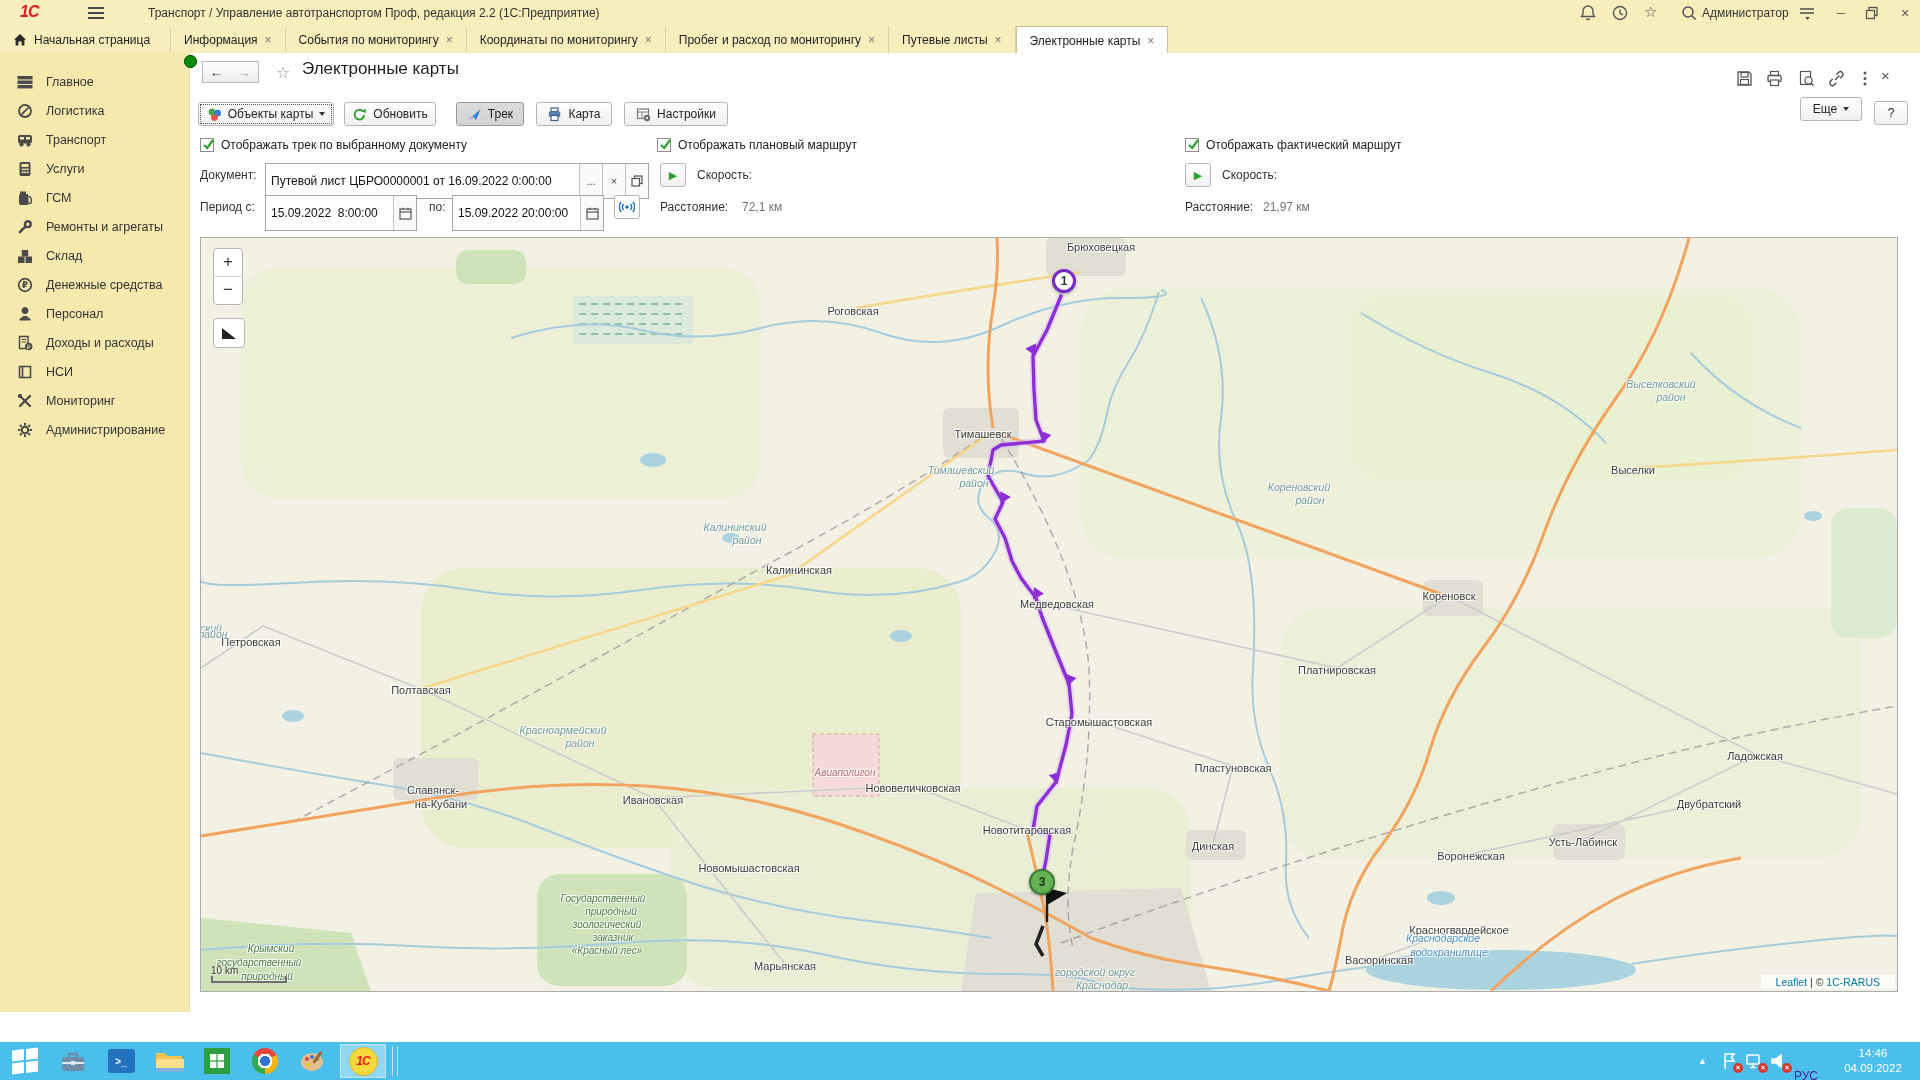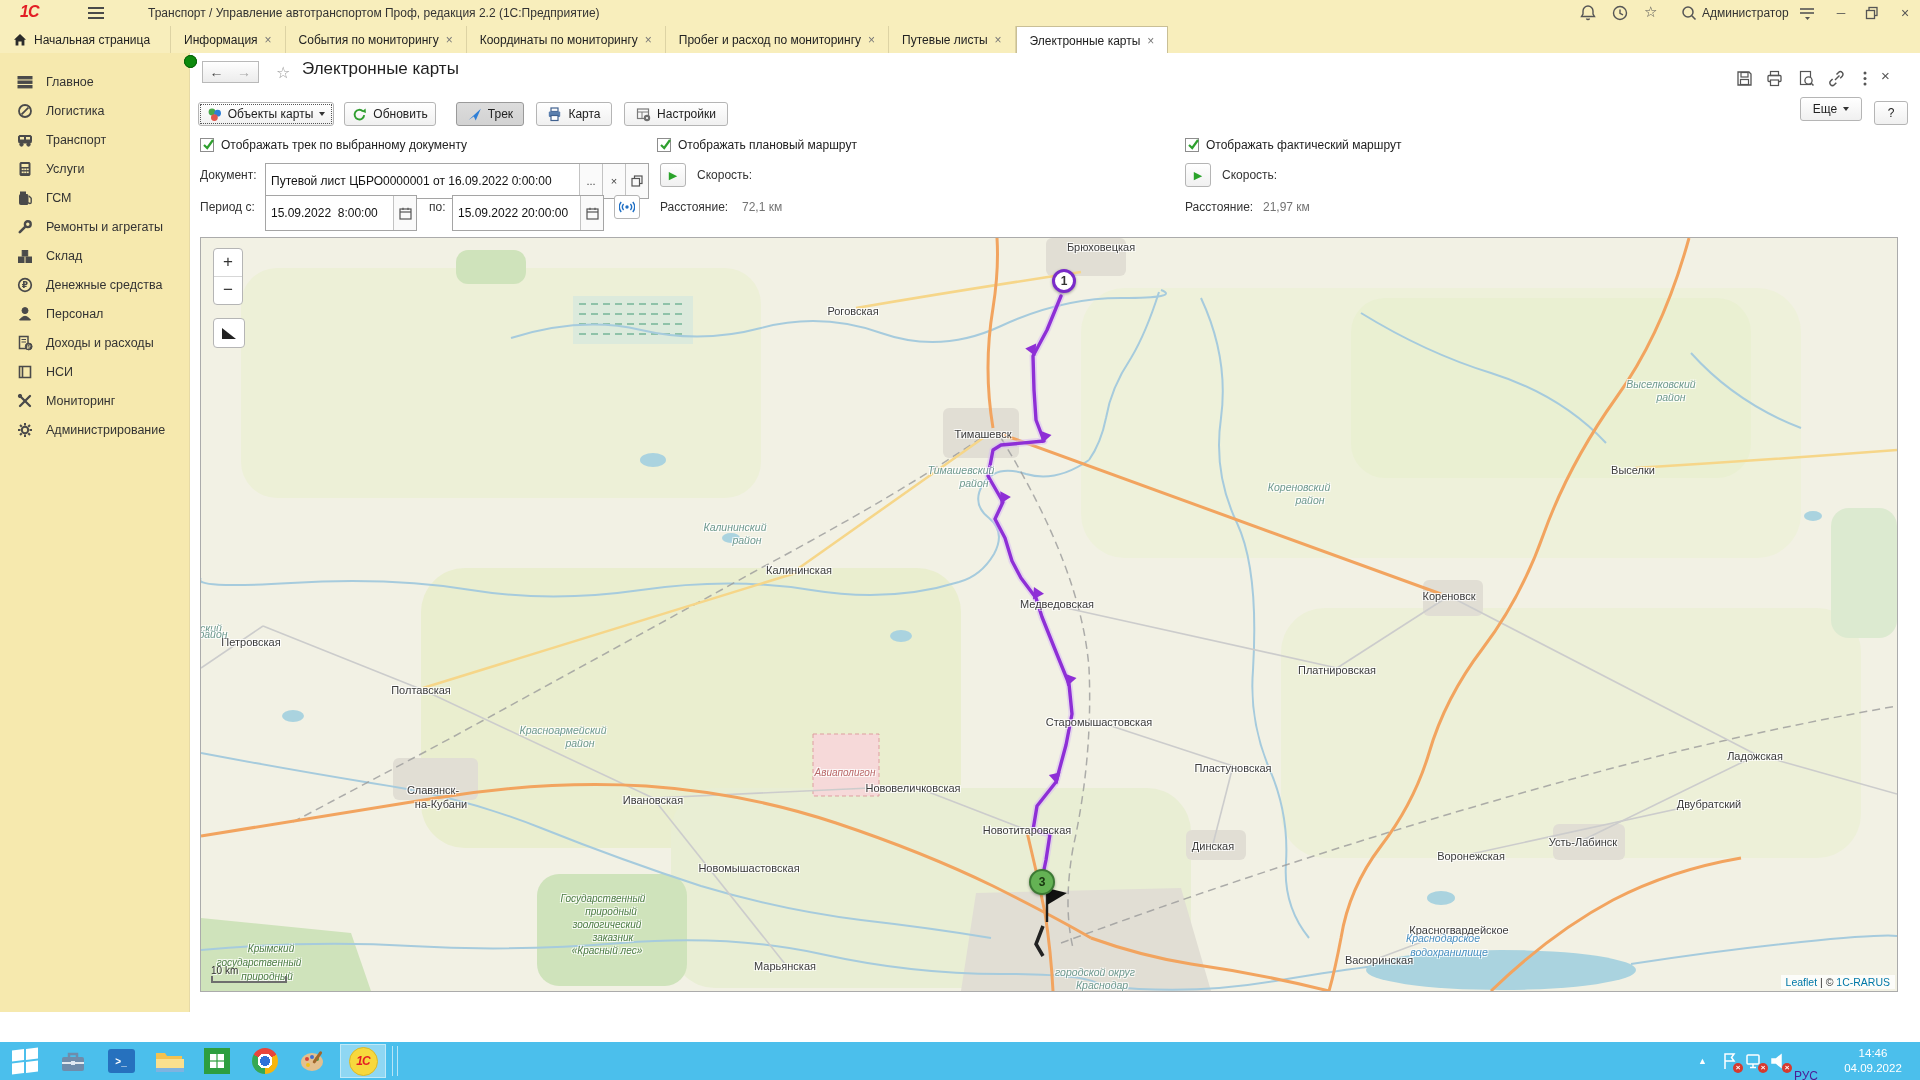--- a/index.html
+++ b/index.html
@@ -81,21 +81,21 @@
   .marker.start{width:24px;height:24px;background:#fff;border:3px solid #7a2cc9;color:#333;box-sizing:border-box;}
   .marker.end{width:26px;height:26px;background:#64b254;border:2px solid #3c7a34;color:#17330f;box-sizing:border-box;}
   .zoomgrp{position:absolute;left:12px;top:10px;width:28px;border:1px solid #b5b5b5;border-radius:4px;background:#fff;overflow:hidden;}
   .zbtn{height:27px;text-align:center;font-size:17px;line-height:26px;color:#333;border-bottom:1px solid #d7d7d7;}
   .zbtn:last-child{border-bottom:none;}
   .measure{position:absolute;left:12px;top:80px;width:30px;height:28px;border:1px solid #b5b5b5;border-radius:4px;background:#fff;display:flex;align-items:center;justify-content:center;}
   .tri{width:0;height:0;border-left:14px solid #222;border-top:11px solid transparent;}
   .scalebar{position:absolute;left:10px;bottom:8px;}
   .scalebar .txt{font-size:10px;color:#333;text-shadow:1px 1px 0 #fff;}
   .scalebar .bar{width:76px;height:7px;border:2px solid #6e6e6e;border-top:none;box-sizing:border-box;}
-  .attrib{position:absolute;right:2px;bottom:2px;background:rgba(255,255,255,.78);font-size:10.5px;padding:1px 5px;color:#333;}
+  .attrib{position:absolute;right:2px;bottom:2px;background:rgba(255,255,255,.78);font-size:10.5px;padding:1px 15px;color:#333;}
   .attrib .lnk{color:#0078a8;}
 
   
   .statusbar{position:absolute;left:0;top:1012px;width:100%;height:30px;background:#d6d3ca;border-top:1px solid #9f9f9f;box-sizing:border-box;}
   .statusbar .sico{position:absolute;left:8px;top:5px;width:22px;height:18px;color:#333;}
   .statusbar .stxt{position:absolute;top:7px;font-size:12px;color:#1c1c1c;}
 
   
   .taskbar{position:absolute;left:0;top:1042px;width:100%;height:38px;background:#4bbfec;}
   .tb-ico{position:absolute;top:4px;width:42px;height:30px;display:flex;align-items:center;justify-content:center;}

